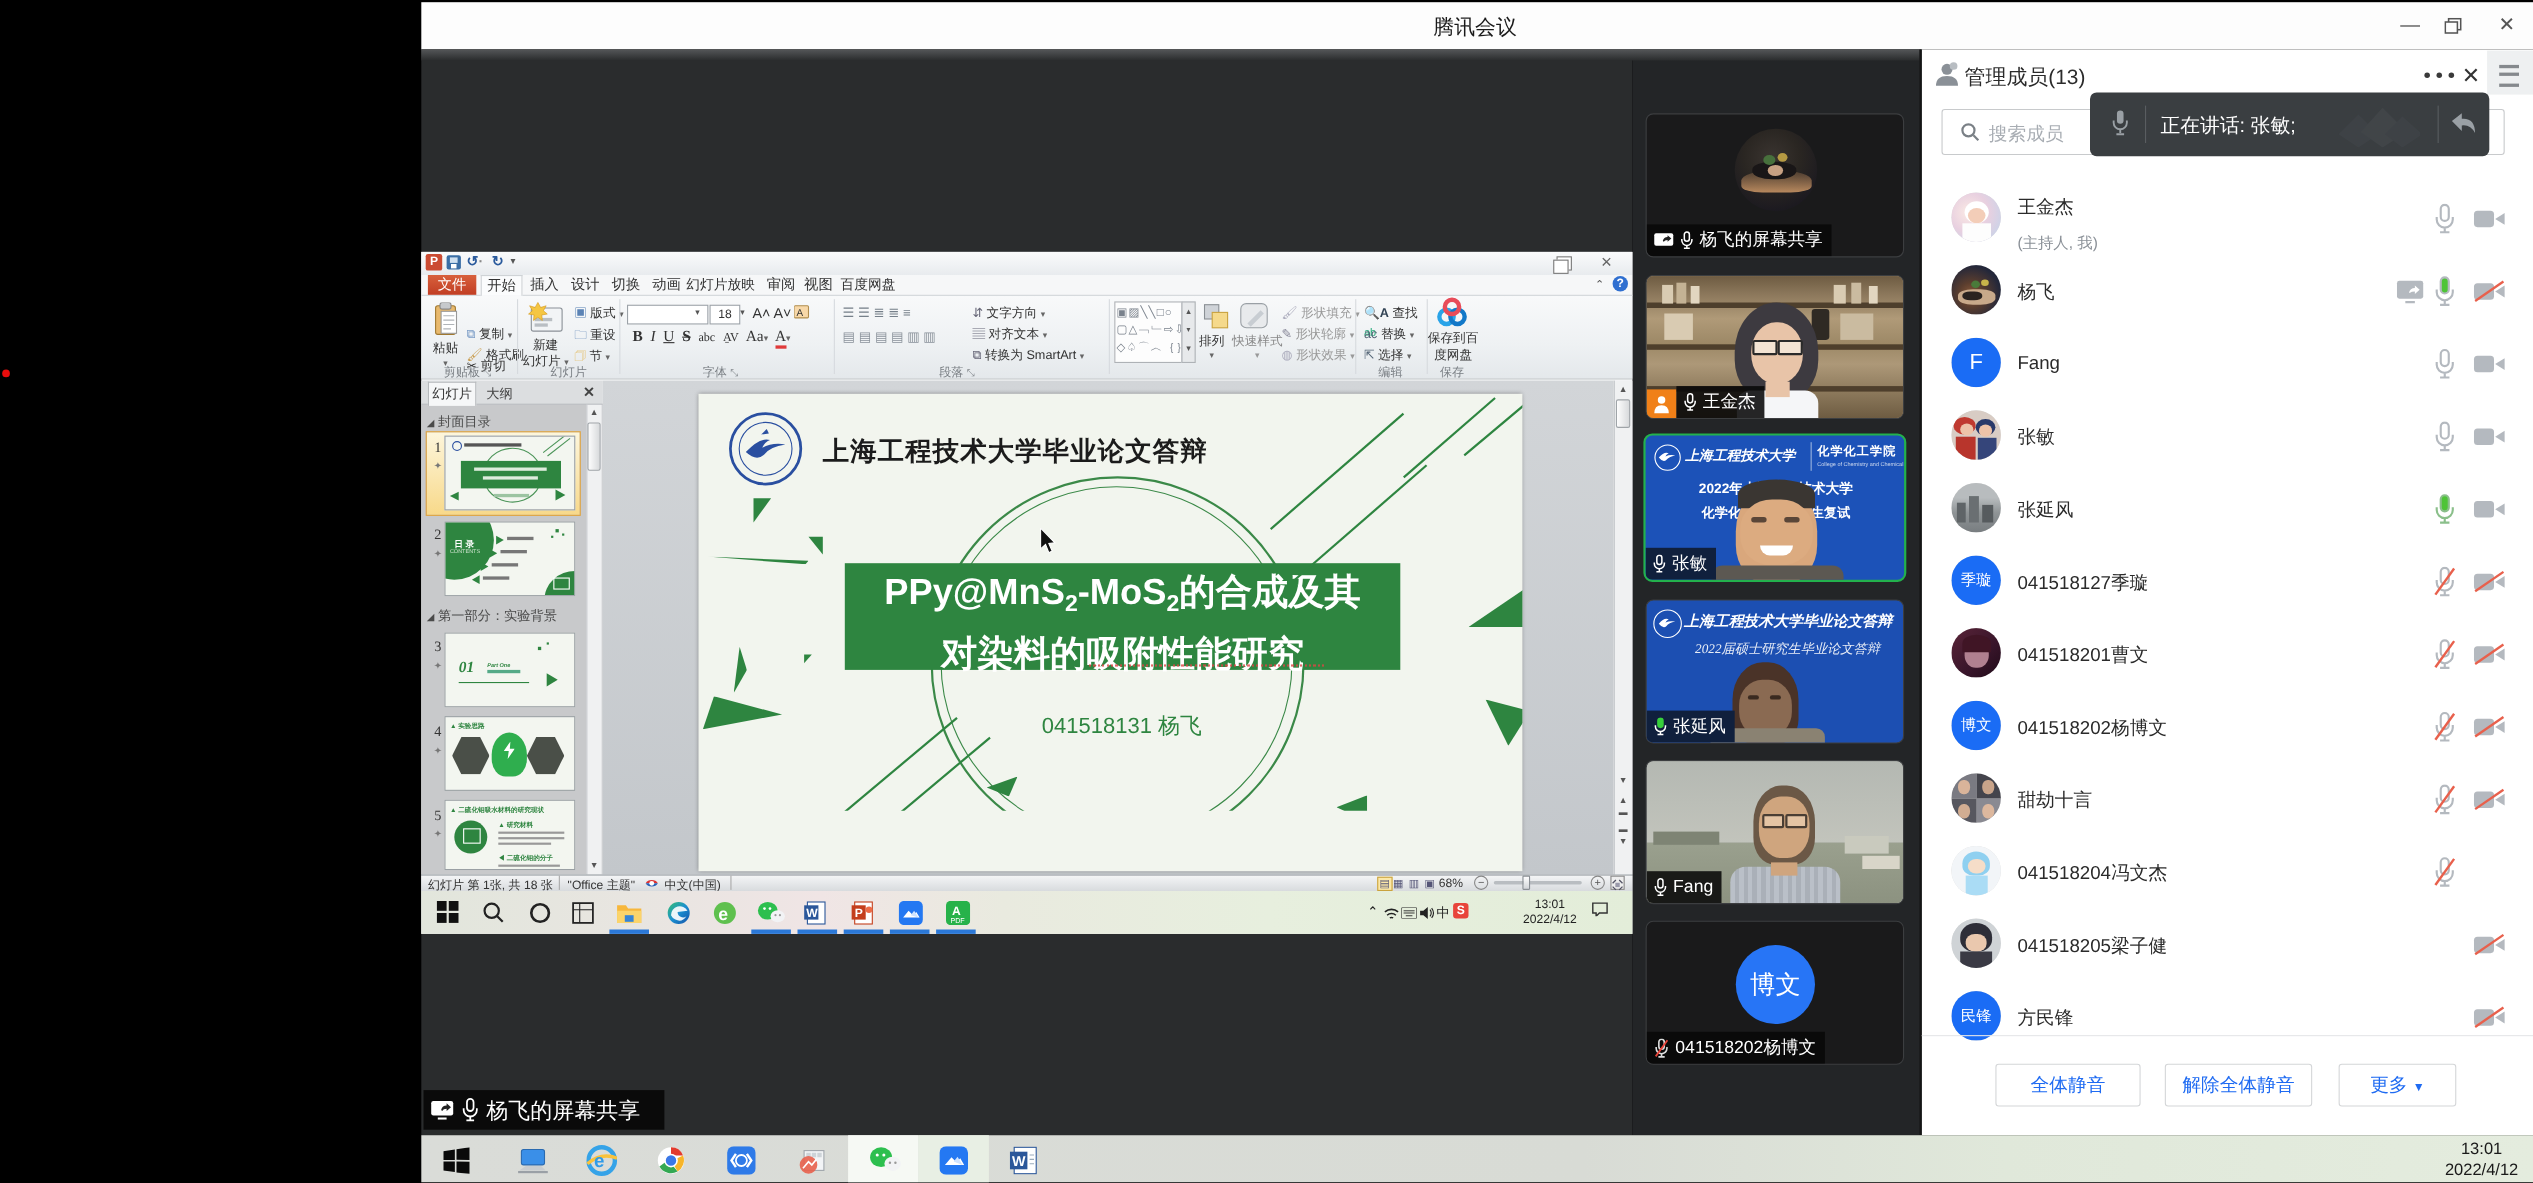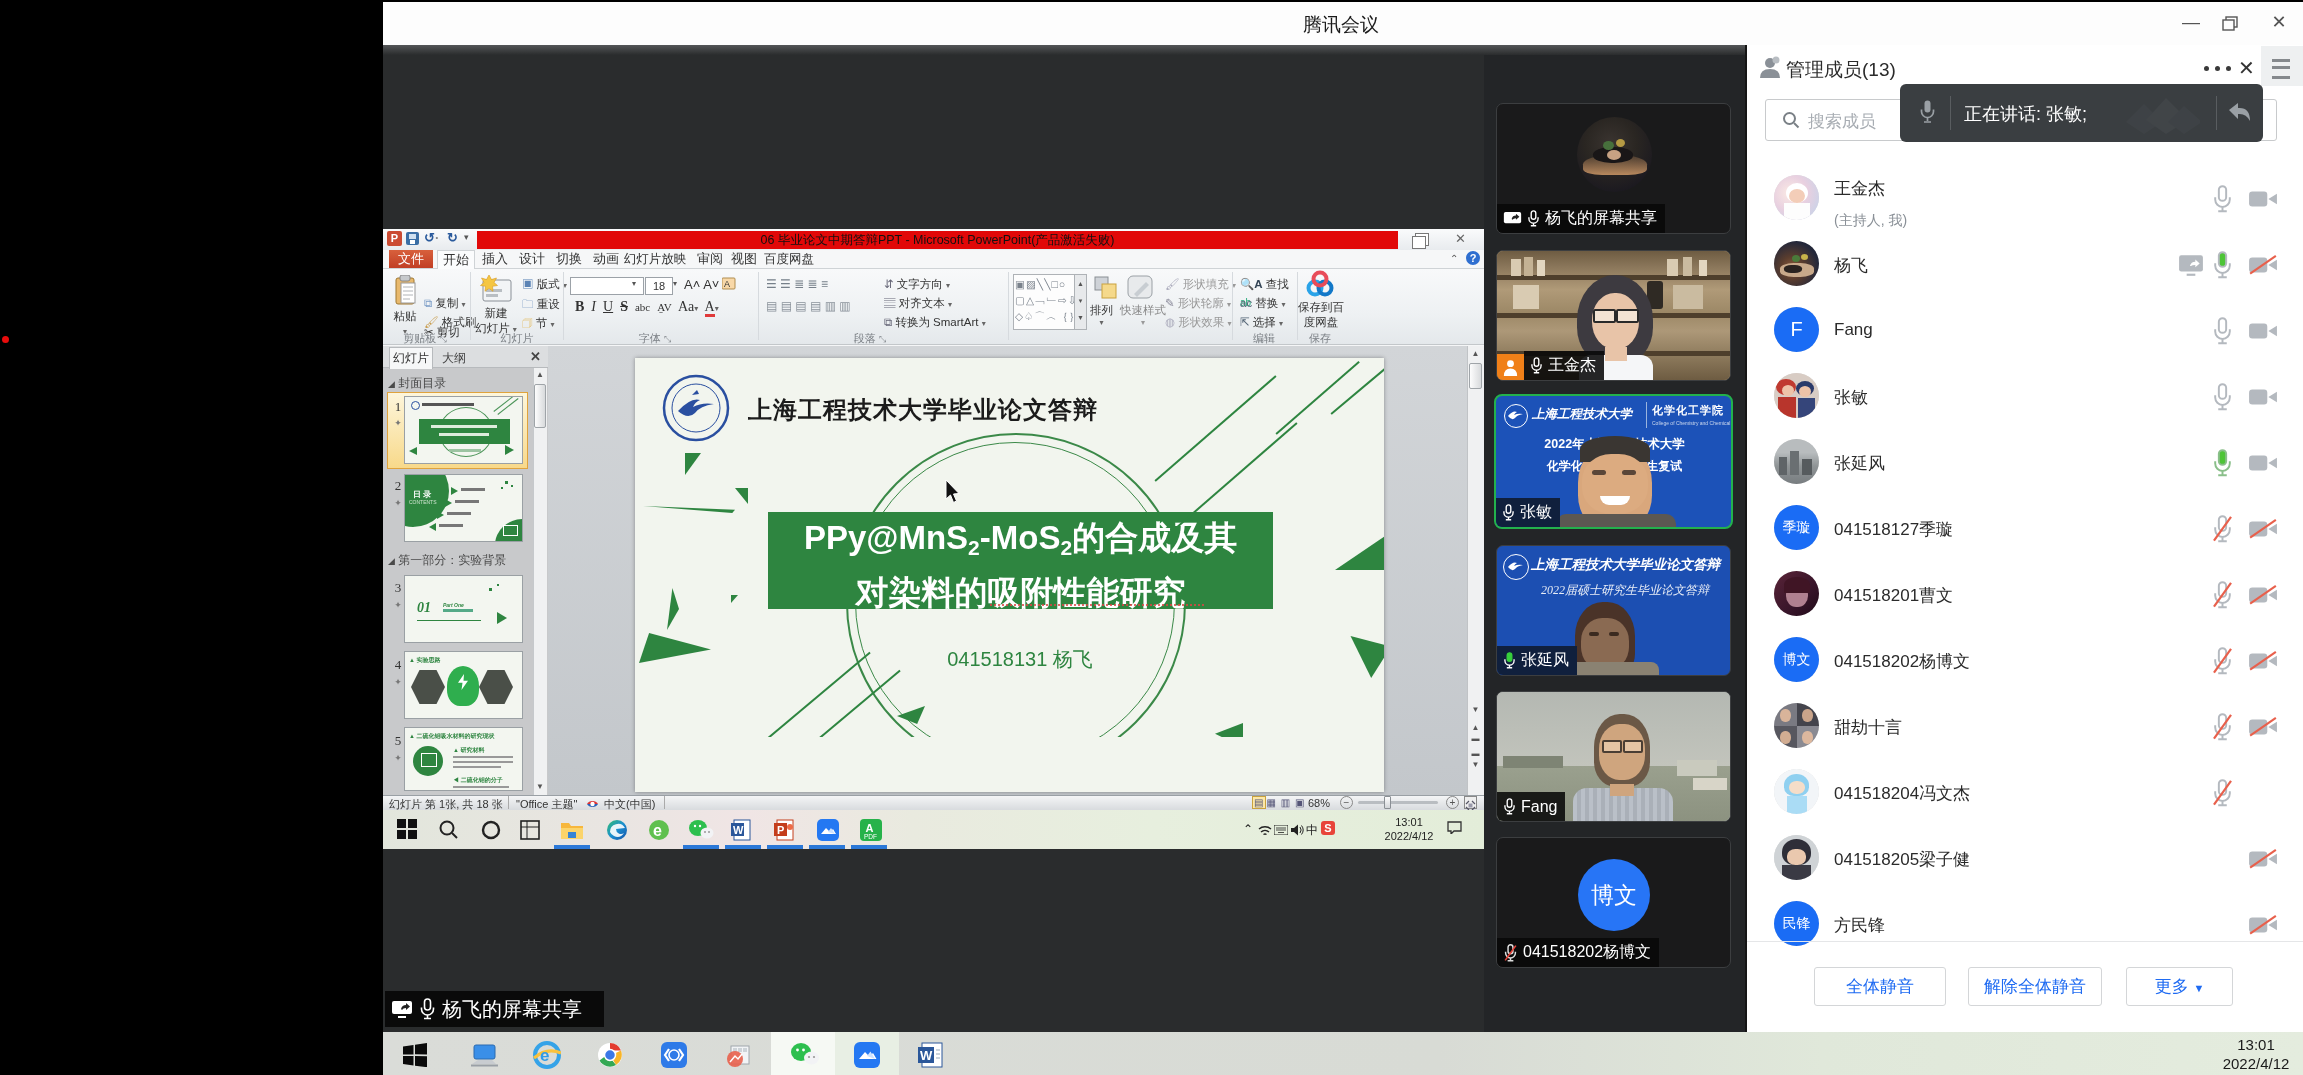--- a/index.html
+++ b/index.html
@@ -191,21 +191,20 @@
 
 <div class="abs" id="qat"></div>
 <div class="abs" style="left:387px;top:231px;width:15px;height:15px;background:#cb4b32;border-radius:2px;color:#fff;font-size:11px;font-weight:bold;text-align:center;line-height:15px;">P</div>
 <div class="abs" style="left:406px;top:232px;width:13px;height:13px;background:#3a6ea5;border-radius:2px;">
       <div style="margin:2px auto 0;width:7px;height:5px;background:#cfe0f0;"></div>
       <div style="margin:1px auto 0;width:5px;height:4px;background:#fff;"></div>
     </div>
 <div class="abs" style="left:424px;top:230px;font-size:13px;color:#2a5a9c;font-weight:bold;">↺<span style="color:#888;">·</span></div>
 <div class="abs" style="left:447px;top:230px;font-size:13px;color:#2a5a9c;font-weight:bold;">↻</div>
 <div class="abs" style="left:464px;top:232px;font-size:9px;color:#555;">▾</div>
-<div class="abs" id="pptred">06 毕业论文中期答辩PPT - Microsoft PowerPoint(产品激活失败)</div>
 <div class="abs" style="left:1415px;top:233px;width:12px;height:11px;border:1px solid #777;background:#fff;"></div>
 <div class="abs" style="left:1412px;top:236px;width:12px;height:11px;border:1px solid #777;background:#fff;"></div>
 <div class="abs" style="left:1455px;top:231px;font-size:13px;color:#666;">✕</div>
 
 <div class="abs" id="tabrow"></div>
 <div class="abs ptab" style="left:389px;width:44px;background:linear-gradient(#d8603c,#c13e24);color:#fff;">文件</div>
 <div class="abs ptab" style="left:437px;width:36px;background:#fbfcfd;border:1px solid #cfd3d6;border-bottom:none;">开始</div>
 <div class="abs ptab" style="left:477px;width:36px;">插入</div>
 <div class="abs ptab" style="left:514px;width:36px;">设计</div>
 <div class="abs ptab" style="left:551px;width:36px;">切换</div>

